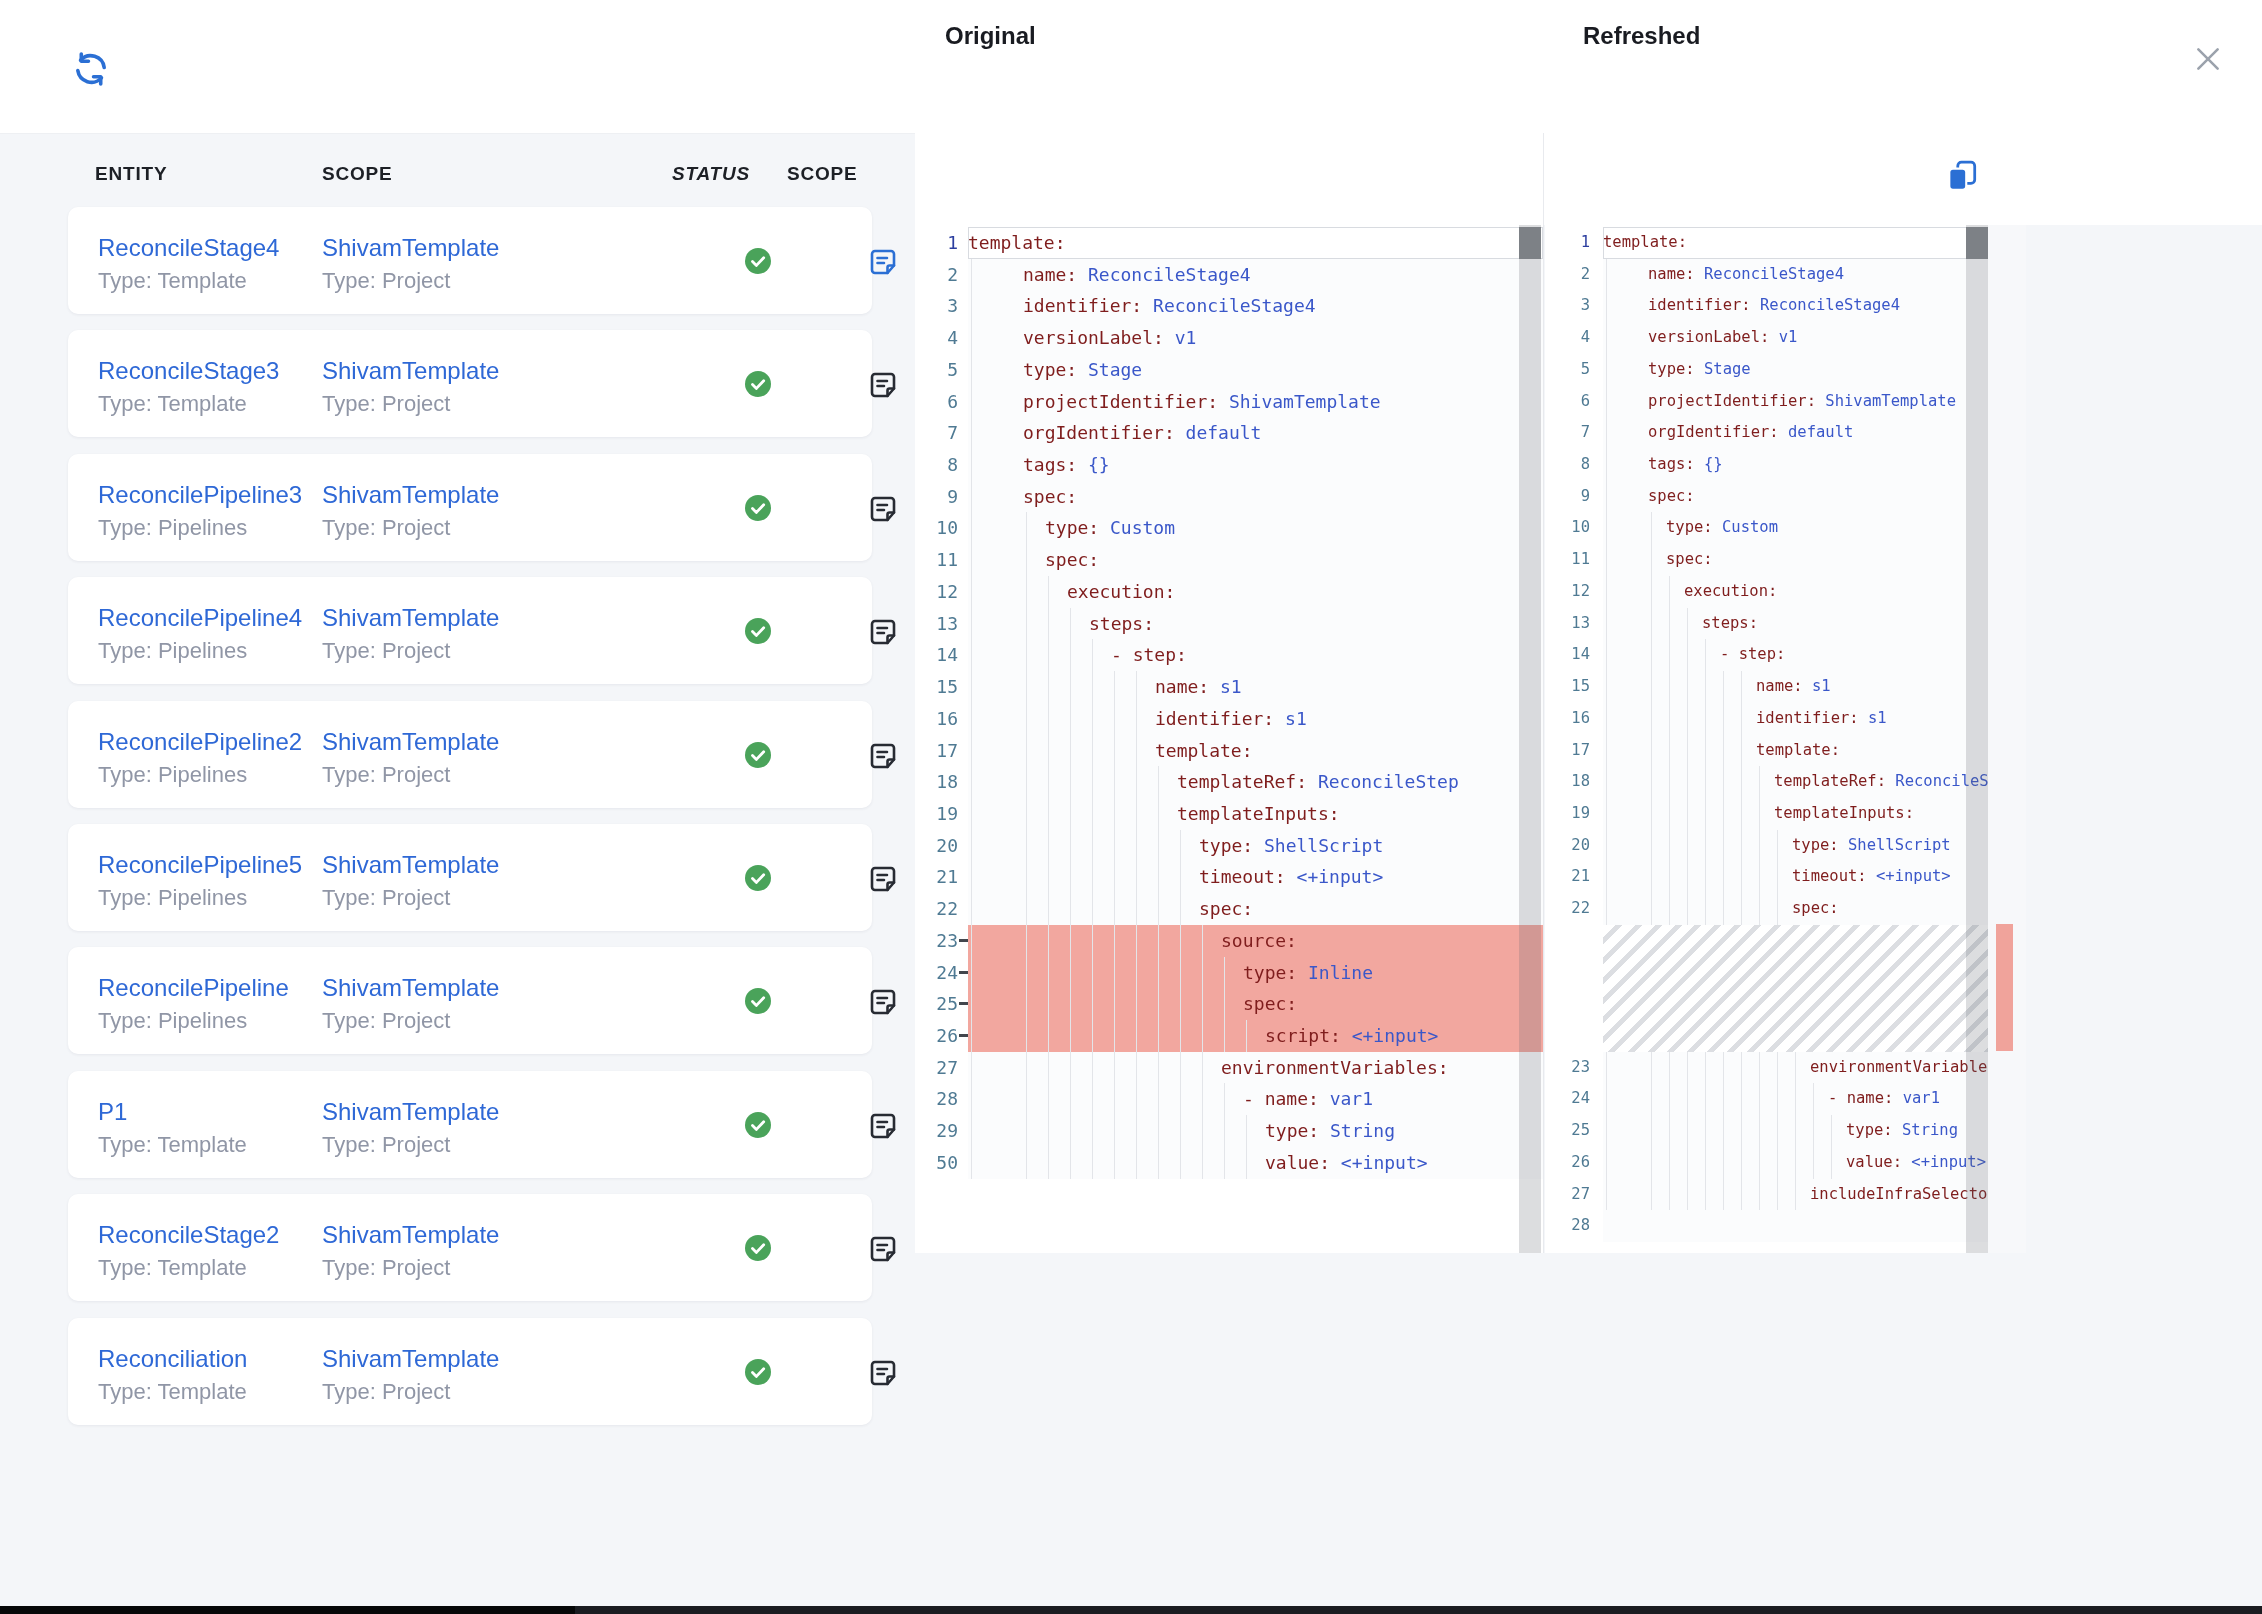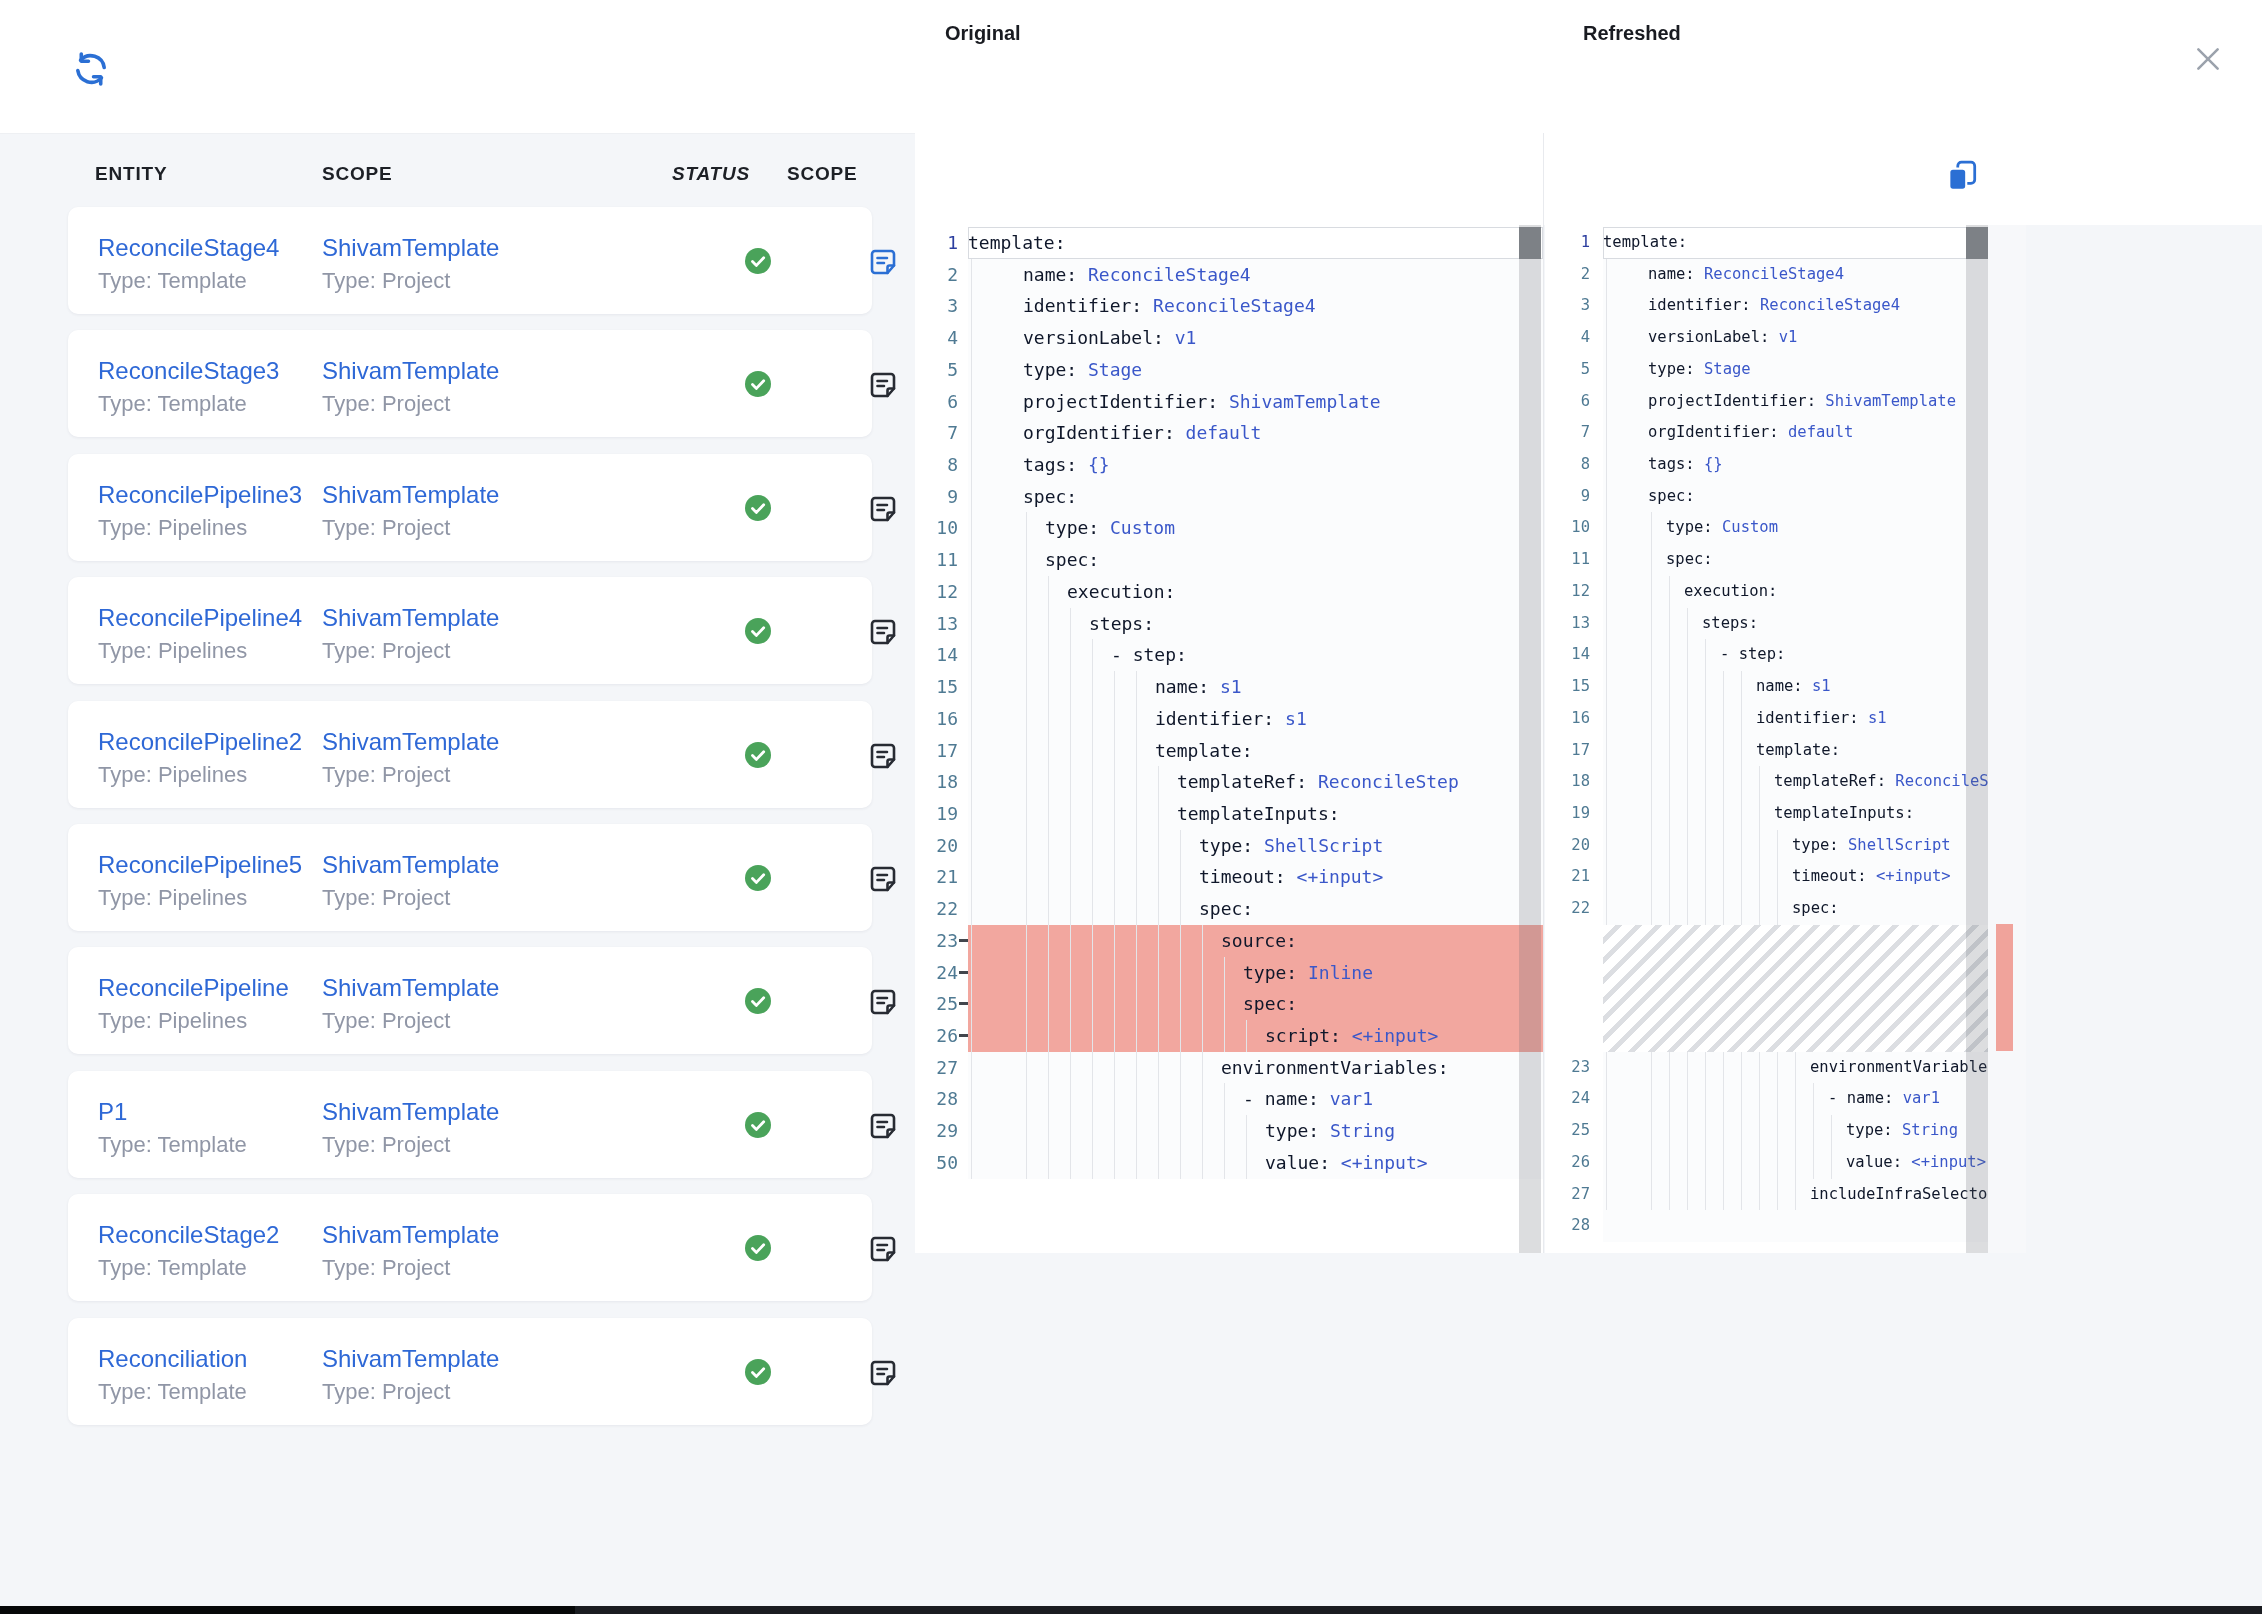--- a/index.html
+++ b/index.html
@@ -20,21 +20,21 @@
         box-shadow:0 1px 3px rgba(40,48,68,.07);}
   .cell{position:absolute;top:26px;}
   .ent{left:30px;} .sco{left:254px;}
   .lnk{font-size:24px;color:#2e68d6;text-decoration:none;display:block;line-height:30px;cursor:pointer;}
   .sub{font-size:22px;color:#9096a6;line-height:28px;margin-top:4px;}
   .status{position:absolute;left:677px;top:41px;width:26px;height:26px;}
   .diffbtn{position:absolute;left:800px;top:40px;width:30px;height:30px;padding:0;border:none;background:none;cursor:pointer;color:#272b33;}
   .diffbtn.act{color:#2b6fd4;}
   
   .diffhdr{position:absolute;left:915px;top:133px;width:1347px;height:92px;background:#ffffff;}
-  .plabel{position:absolute;top:22px;font-size:20px;font-weight:700;color:#191b21;}
+  .plabel{position:absolute;top:22px;font-size:24px;font-weight:700;color:#191b21;}
   .pl1{left:945px;} .pl2{left:1583px;}
   .copybtn{position:absolute;left:1944px;top:158px;width:36px;height:36px;border:none;background:none;padding:0;cursor:pointer;}
   .vdiv{position:absolute;left:1543px;top:133px;width:1px;height:1120px;background:#e8eaee;}
   
   .edbody{position:absolute;top:225px;height:1028px;background:#ffffff;overflow:hidden;}
   .ed1{left:915px;width:628px;}
   .ed2{left:1545px;width:481px;padding-right:38px;box-sizing:border-box;}
   .ed{font-family:"DejaVu Sans Mono","Liberation Mono",monospace;}
   .ed1 .ln{font-size:18px;} .ed2 .ln{font-size:15.5px;}
   .lncol{padding-top:2px;}
@@ -42,21 +42,21 @@
   .num{display:block;text-align:right;color:#4f7a93;flex:0 0 auto;}
   .ed1 .num{width:43px;padding-right:10px;}
   .ed2 .num{width:45px;padding-right:13px;}
   .num.act{color:#2c3e9f;}
   .dd{position:absolute;left:44px;top:14px;width:14px;height:3px;background:#42464d;}
   .cd{flex:1 1 auto;position:relative;height:100%;background:#fbfcfd;overflow:hidden;}
   .cd.cur{background:#ffffff;box-shadow:inset 0 0 0 1px #d8dbe0;}
   .cd.del{background:#f2a79f;}
   .g{position:absolute;top:0;bottom:0;width:1px;background:#e3e5e9;}
   .txt{display:block;position:relative;white-space:pre;height:100%;}
-  .k{color:#0f172a;} .v{color:#3a57c9;}
+  .k{color:#7f1d1d;} .v{color:#3a57c9;}
   .hatch{flex:1 1 auto;height:100%;
     background:repeating-linear-gradient(135deg,#ffffff 0 9px,#dcdee2 9px 14px);}
   
   .sbar{position:absolute;top:0;bottom:0;width:22px;background:rgba(95,100,108,.22);z-index:6;}
   .sb1{left:604px;} .sb2{left:421px;}
   .thumb{position:absolute;left:0;top:2px;width:100%;height:32px;background:#7d8186;}
   .ruler{position:absolute;right:0;top:0;bottom:0;width:38px;background:#f7f8fa;z-index:7;}
   .rmark{position:absolute;left:8px;top:699px;width:17px;height:127px;background:#f0a39b;}
   
   .botbar{position:absolute;left:0;top:1606px;width:2262px;height:8px;background:#1a1c21;}

